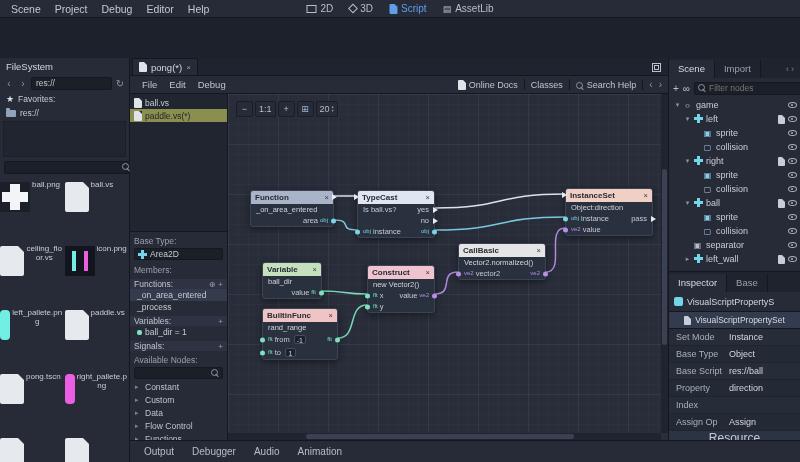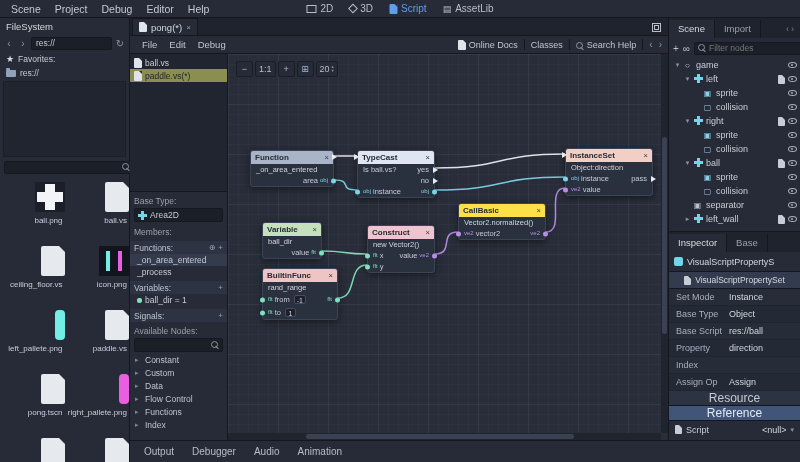--- a/index.html
+++ b/index.html
@@ -1,18 +1,18 @@
 <!DOCTYPE html>
 <html><head>
 <meta charset="utf-8">
 <style>
 *{margin:0;padding:0;box-sizing:border-box;}
 html,body{width:800px;height:462px;overflow:hidden;background:#1d212b;
   font-family:"Liberation Sans","DejaVu Sans",sans-serif;color:#ccd1da;font-size:10px;}
-.root{position:relative;width:800px;height:462px;display:flex;flex-direction:column;}
+.root{position:relative;width:800px;height:462px;display:flex;flex-direction:column;gap:40px;}
 
 
 .menubar{flex:0 0 18px;background:#262b37;border-bottom:1px solid #14171f;display:flex;align-items:center;padding:0 4px;position:relative;}
 .menu-item{padding:0 7px;font-size:10.5px;color:#c3c8d2;height:100%;display:flex;align-items:center;cursor:default;}
 .workspaces{position:absolute;left:50%;top:0;transform:translateX(-50%);height:100%;display:flex;align-items:center;gap:4px;}
 .ws-item{display:flex;align-items:center;gap:4px;padding:0 6px;height:100%;font-size:10px;color:#b9bfca;}
 .ws-item.active{color:#5f9ee8;}
 .ic2d{width:10px;height:8px;border:1px solid #b9bfca;}
 .ic3d{width:7px;height:7px;border:1px solid #b9bfca;transform:rotate(45deg);}
 .icasset{font-size:9px;color:#b9bfca;}
@@ -41,21 +41,21 @@
 .folder::before{content:"";position:absolute;top:-2px;left:0;width:4px;height:2px;background:#8fa3bd;border-radius:1px 1px 0 0;}
 .fs-spacer{flex:1;background:#21252f;margin:1px 3px;border:1px solid #1a1e27;}
 .fs-search{height:18px;display:flex;align-items:center;gap:3px;padding:0 4px;}
 .search-box{flex:1;height:13px;background:#1b1f28;border:1px solid #141820;border-radius:2px;display:flex;align-items:center;padding:0 3px;gap:3px;}
 .search-box input{flex:1;min-width:0;background:transparent;border:none;outline:none;color:#c6cbd5;font-size:8.5px;font-family:inherit;}
 .mag{position:relative;width:8px;height:8px;display:inline-block;flex:none;}
 .mag::before{content:"";position:absolute;width:5px;height:5px;border:1px solid #8b92a0;border-radius:50%;left:0;top:0;}
 .mag::after{content:"";position:absolute;width:4px;height:1px;background:#8b92a0;transform:rotate(45deg);left:4px;top:6px;}
 .list-toggle{width:12px;color:#8b92a0;font-size:9px;text-align:center;}
 .file-grid{height:286px;display:grid;grid-template-columns:1fr 1fr;overflow:hidden;align-content:start;}
-.file-cell{height:64px;display:flex;flex-direction:column;align-items:flex-end;padding-top:3px;}
+.file-cell{height:64px;display:flex;flex-direction:row;align-items:flex-start;padding-top:3px;}
 .thumb{height:36px;display:flex;align-items:center;justify-content:center;flex:none;}
 .file-label{font-size:8px;line-height:9px;text-align:center;color:#c9cdd6;word-break:break-all;max-height:19px;overflow:hidden;padding:1px 2px 0;}
 .pg-big{width:24px;height:30px;background:#e6e9ee;border-radius:2px;position:relative;}
 .pg-big::after{content:"";position:absolute;top:0;right:0;border-style:solid;border-width:0 6px 6px 0;border-color:#262b37 #262b37 transparent transparent;}
 .img-cross{width:30px;height:30px;background:#1b1f28;position:relative;}
 .img-cross::before{content:"";position:absolute;left:10px;top:2px;width:10px;height:26px;background:#f2f4f8;}
 .img-cross::after{content:"";position:absolute;left:2px;top:10px;width:26px;height:10px;background:#f2f4f8;}
 .img-icon{width:30px;height:30px;background:#12151d;position:relative;}
 .img-icon::before{content:"";position:absolute;left:7px;top:5px;width:4px;height:20px;background:#72eee4;}
 .img-icon::after{content:"";position:absolute;right:7px;top:5px;width:4px;height:20px;background:#ea5fe2;}
@@ -544,21 +544,21 @@
                     <div class="gnode-row">
                       <span class="port pin" style="background: rgb(127, 224, 192);"></span>
                       <span class="row-left">
                         <span class="type-tag" style="color: rgb(127, 224, 192);">flt</span>
                         <span>y</span>
                       </span>
                       <span class="row-right"></span>
                     </div>
                   </div>
                   <div class="gnode" style="left: 230px; top: 149px; width: 88px;">
-                    <div class="gnode-header" style="background: #fde047;">
+                    <div class="gnode-header" style="background: #e5e5e5;">
                       <span>CallBasic</span>
                       <span class="gnode-close">×</span>
                     </div>
                     <div class="gnode-sub">Vector2.normalized()</div>
                     <div class="gnode-row">
                       <span class="port pin" style="background: rgb(183, 142, 230);"></span>
                       <span class="row-left">
                         <span class="type-tag" style="color: rgb(183, 142, 230);">ve2</span>
                         <span>vector2</span>
                       </span>

